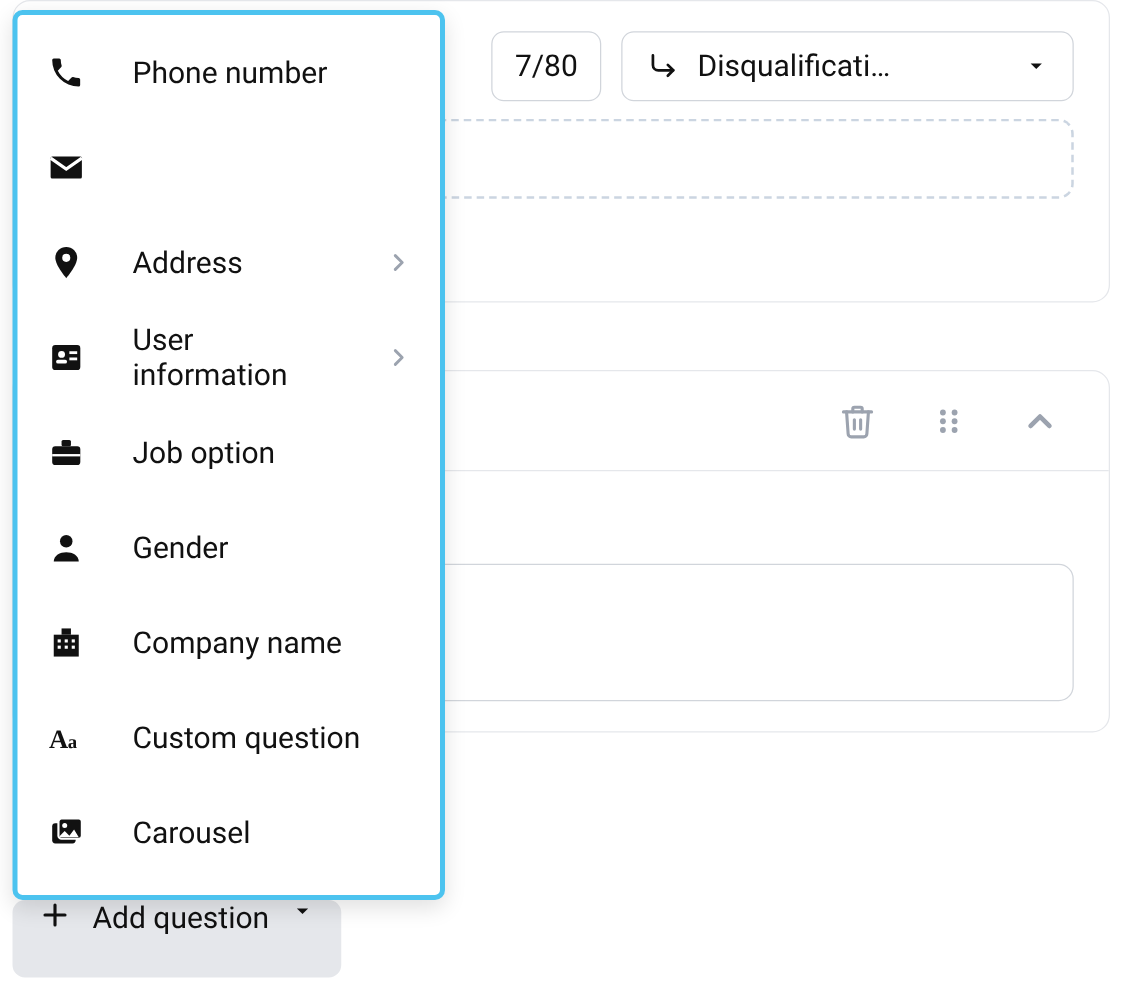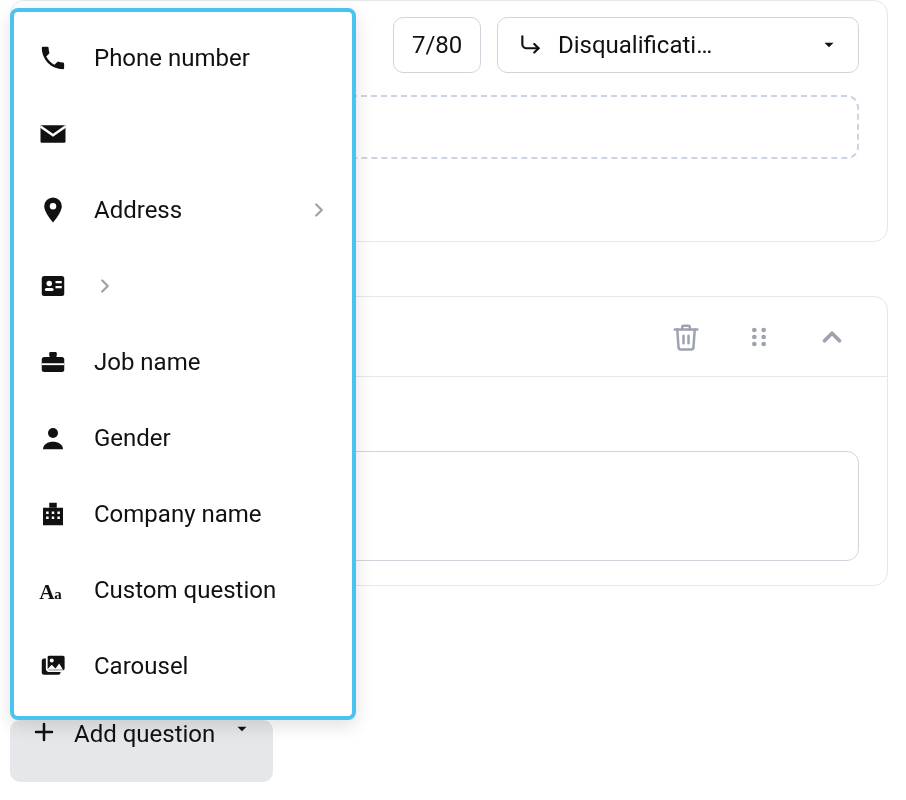--- a/index.html
+++ b/index.html
@@ -18,21 +18,21 @@
       left: 10px;
       right: 18px;
       top: 0;
       border: 1px solid #e5e7eb;
       border-radius: 14px;
       background: #fff;
       padding: 16px 28px 28px 28px;
     }
     .row-top {
       display: flex;
-      align-items: flex-start;
+      align-items: flex-end;
       gap: 16px;
       height: 64px;
     }
     .chip-box {
       display: flex;
       align-items: center;
       min-width: 80px;
       height: 56px;
       border: 1px solid #d1d5db;
       border-radius: 10px;
@@ -135,21 +135,21 @@
       box-shadow: 0 6px 18px rgba(0,0,0,0.12);
       padding: 8px 0 12px 0;
       z-index: 50;
     }
     .menu-item {
       display: flex;
       align-items: center;
       height: 76px;
       padding: 0 22px;
       font-size: 24px;
-      gap: 24px;
+      gap: 36px;
       color: #111;
       cursor: pointer;
     }
     .menu-item .mi-icon {
       width: 34px;
       display: flex;
       align-items: center;
       justify-content: center;
       color: #111;
       flex-shrink: 0;
@@ -258,33 +258,34 @@
           <use href="#ic-chevron"></use>
         </svg>
       </span>
     </div>
     <div class="menu-item">
       <span class="mi-icon">
         <svg width="30" height="30" viewBox="0 0 24 24">
           <use href="#ic-id"></use>
         </svg>
       </span>
+      <span class="mi-label">User information</span>
       <span class="mi-chevron">
         <svg width="22" height="22" viewBox="0 0 24 24">
           <use href="#ic-chevron"></use>
         </svg>
       </span>
     </div>
     <div class="menu-item">
       <span class="mi-icon">
         <svg width="30" height="30" viewBox="0 0 24 24">
           <use href="#ic-briefcase"></use>
         </svg>
       </span>
-      <span class="mi-label">Job name</span>
+      <span class="mi-label">Job option</span>
     </div>
     <div class="menu-item">
       <span class="mi-icon">
         <svg width="30" height="30" viewBox="0 0 24 24">
           <use href="#ic-person"></use>
         </svg>
       </span>
       <span class="mi-label">Gender</span>
     </div>
     <div class="menu-item">

